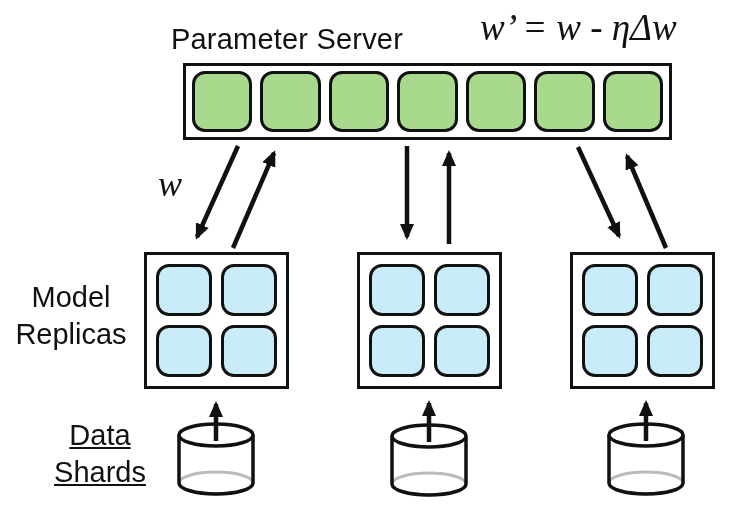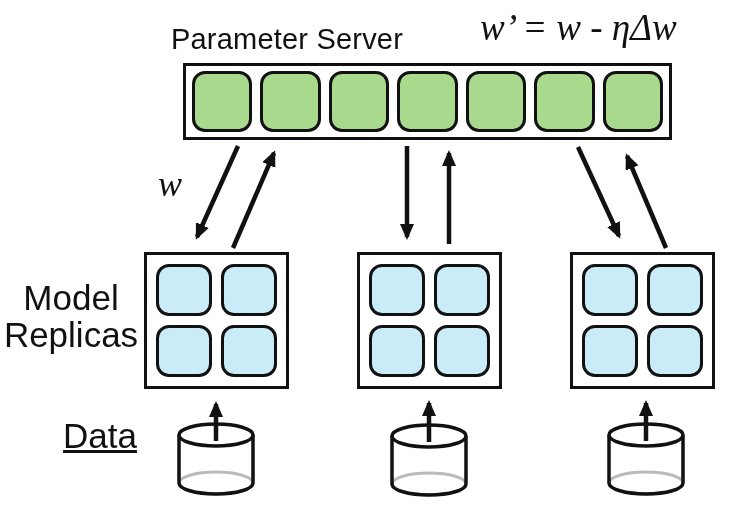--- a/index.html
+++ b/index.html
@@ -77,21 +77,21 @@
   .replica-2 { left: 357px; }
   .replica-3 { left: 570px; }
   .replica-cell {
     border: 3px solid var(--stroke, #111);
     border-radius: 13px;
     background: var(--replica-cell, #c9ecf8);
   }
 
   .side-label {
     text-align: center;
-    font-size: 35px;
+    font-size: 29px;
     line-height: 37px;
   }
   .model-label  { left: 0px;  top: 279px; width: 142px; }
   .shards-label { left: 20px; top: 417px; width: 160px; text-decoration: underline; }
 
   .overlay {
     position: absolute;
     left: 0; top: 0;
     width: 740px; height: 516px;
     pointer-events: none;
@@ -128,20 +128,21 @@
 
   <div class="abs math-label w-label">w</div>
 
   <div class="abs side-label model-label">
     <div>Model</div>
     <div>Replicas</div>
   </div>
 
   <div class="abs side-label shards-label">
     <div>Data</div>
+    <div>Shards</div>
   </div>
 
   <div class="abs replica-box replica-1">
       <div class="replica-cell"></div>
       <div class="replica-cell"></div>
       <div class="replica-cell"></div>
       <div class="replica-cell"></div>
     </div>
   <div class="abs replica-box replica-2">
       <div class="replica-cell"></div>

